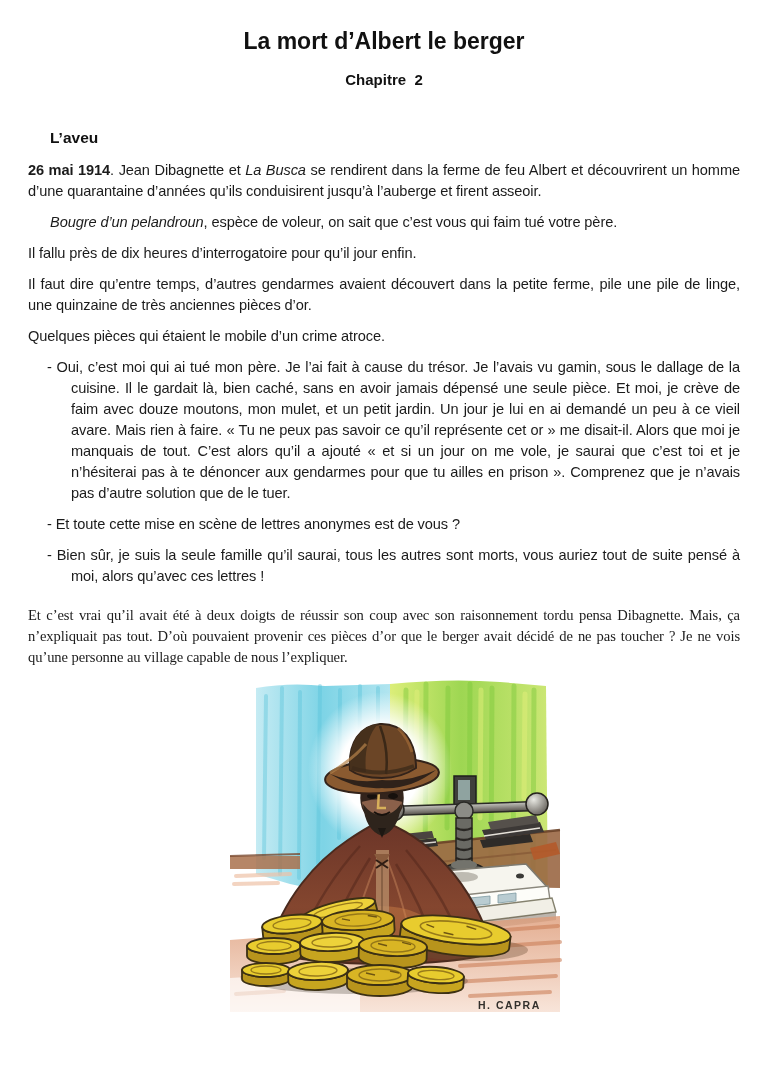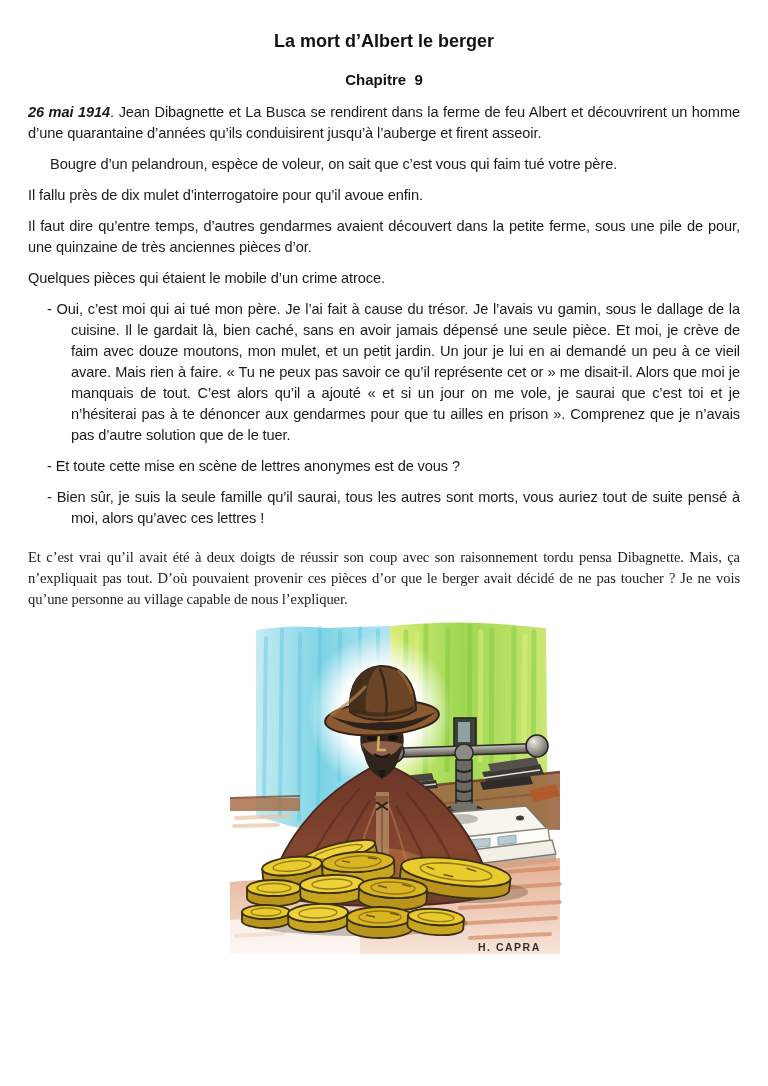--- a/index.html
+++ b/index.html
@@ -5,57 +5,58 @@
   html, body { margin: 0; padding: 0; background: #ffffff; }
   body {
     width: 768px; height: 1086px; overflow: hidden;
     font-family: "Liberation Sans", sans-serif;
     color: #1b1b1b;
     -webkit-hyphens: auto; hyphens: auto;
   }
   .page { padding: 26px 28px 0 28px; }
   h1.doc-title {
     margin: 0; text-align: center;
-    font-size: 18px; line-height: 30px; font-weight: bold; color: #111;
+    font-size: 23px; line-height: 30px; font-weight: bold; color: #111;
   }
   h2.doc-chapter {
     margin: 14px 0 0 0; text-align: center;
     font-size: 15px; line-height: 20px; font-weight: bold; color: #111;
     white-space: pre;
   }
   h3.section-heading {
     margin: 38px 0 0 22px;
     font-size: 15.5px; line-height: 20px; font-weight: bold; color: #111;
   }
   p { margin: 0 0 10px 0; font-size: 14.6px; line-height: 21px; text-align: justify; letter-spacing: -0.1px; }
   p.intro { margin-top: 12px; }
   p.quote { text-indent: 22px; }
   p.dialog-item { margin-left: 19px; padding-left: 24px; text-indent: -24px; }
   p.closing { margin-top: 18px; font-family: Liberation Serif, serif; }
-  .bi { font-weight: bold; font-style: italic; }
-  .it { }
+  .bi { font-weight: bold; }
+  .it { font-style: italic; }
   .illustration-wrap { margin: 8px 0 0 202px; width: 332px; }
   svg { display: block; }
   .sig { font-family: "Liberation Sans", sans-serif; font-size: 10.5px; font-weight: bold; letter-spacing: 1.5px; fill: #33302c; }
 </style>
 </head>
 <body>
 
 <div class="page">
 
   <h1 class="doc-title">La mort d’Albert le berger</h1>
-  <h2 class="doc-chapter">Chapitre  9</h2>
-
+  <h2 class="doc-chapter">Chapitre  2</h2>
+
+  <h3 class="section-heading">L’aveu</h3>
 
   <p class="intro"><span class="bi">26 mai 1914</span><span>. Jean Dibagnette et </span><span class="it">La Busca</span><span> se rendirent dans la ferme de feu Albert et découvrirent un homme d’une quarantaine d’années qu’ils conduisirent jusqu’à l’auberge et firent asseoir.</span></p>
 
   <p class="quote"><span class="it">Bougre d’un pelandroun</span><span>, espèce de voleur, on sait que c’est vous qui faim tué votre père.</span></p>
 
-  <p>Il fallu près de dix mulet d’interrogatoire pour qu’il avoue enfin.</p>
-  <p>Il faut dire qu’entre temps, d’autres gendarmes avaient découvert dans la petite ferme, sous une pile de pour, une quinzaine de très anciennes pièces d’or.</p>
+  <p>Il fallu près de dix heures d’interrogatoire pour qu’il jour enfin.</p>
+  <p>Il faut dire qu’entre temps, d’autres gendarmes avaient découvert dans la petite ferme, pile une pile de linge, une quinzaine de très anciennes pièces d’or.</p>
   <p>Quelques pièces qui étaient le mobile d’un crime atroce.</p>
 
   <p class="dialog-item"><span>-</span> <span>Oui, c’est moi qui ai tué mon père. Je l’ai fait à cause du trésor. Je l’avais vu gamin, sous le dallage de la cuisine. Il le gardait là, bien caché, sans en avoir jamais dépensé une seule pièce. Et moi, je crève de faim avec douze moutons, mon mulet, et un petit jardin. Un jour je lui en ai demandé un peu à ce vieil avare. Mais rien à faire. « Tu ne peux pas savoir ce qu’il représente cet or » me disait-il. Alors que moi je manquais de tout. C’est alors qu’il a ajouté « et si un jour on me vole, je saurai que c’est toi et je n’hésiterai pas à te dénoncer aux gendarmes pour que tu ailles en prison ». Comprenez que je n’avais pas d’autre solution que de le tuer.</span></p>
 
   <p class="dialog-item"><span>-</span> <span>Et toute cette mise en scène de lettres anonymes est de vous ?</span></p>
 
   <p class="dialog-item"><span>-</span> <span>Bien sûr, je suis la seule famille qu’il saurai, tous les autres sont morts, vous auriez tout de suite pensé à moi, alors qu’avec ces lettres !</span></p>
 
   <p class="closing">Et c’est vrai qu’il avait été à deux doigts de réussir son coup avec son raisonnement tordu pensa Dibagnette. Mais, ça n’expliquait pas tout. D’où pouvaient provenir ces pièces d’or que le berger avait décidé de ne pas toucher ? Je ne vois qu’une personne au village capable de nous l’expliquer.</p>
 

